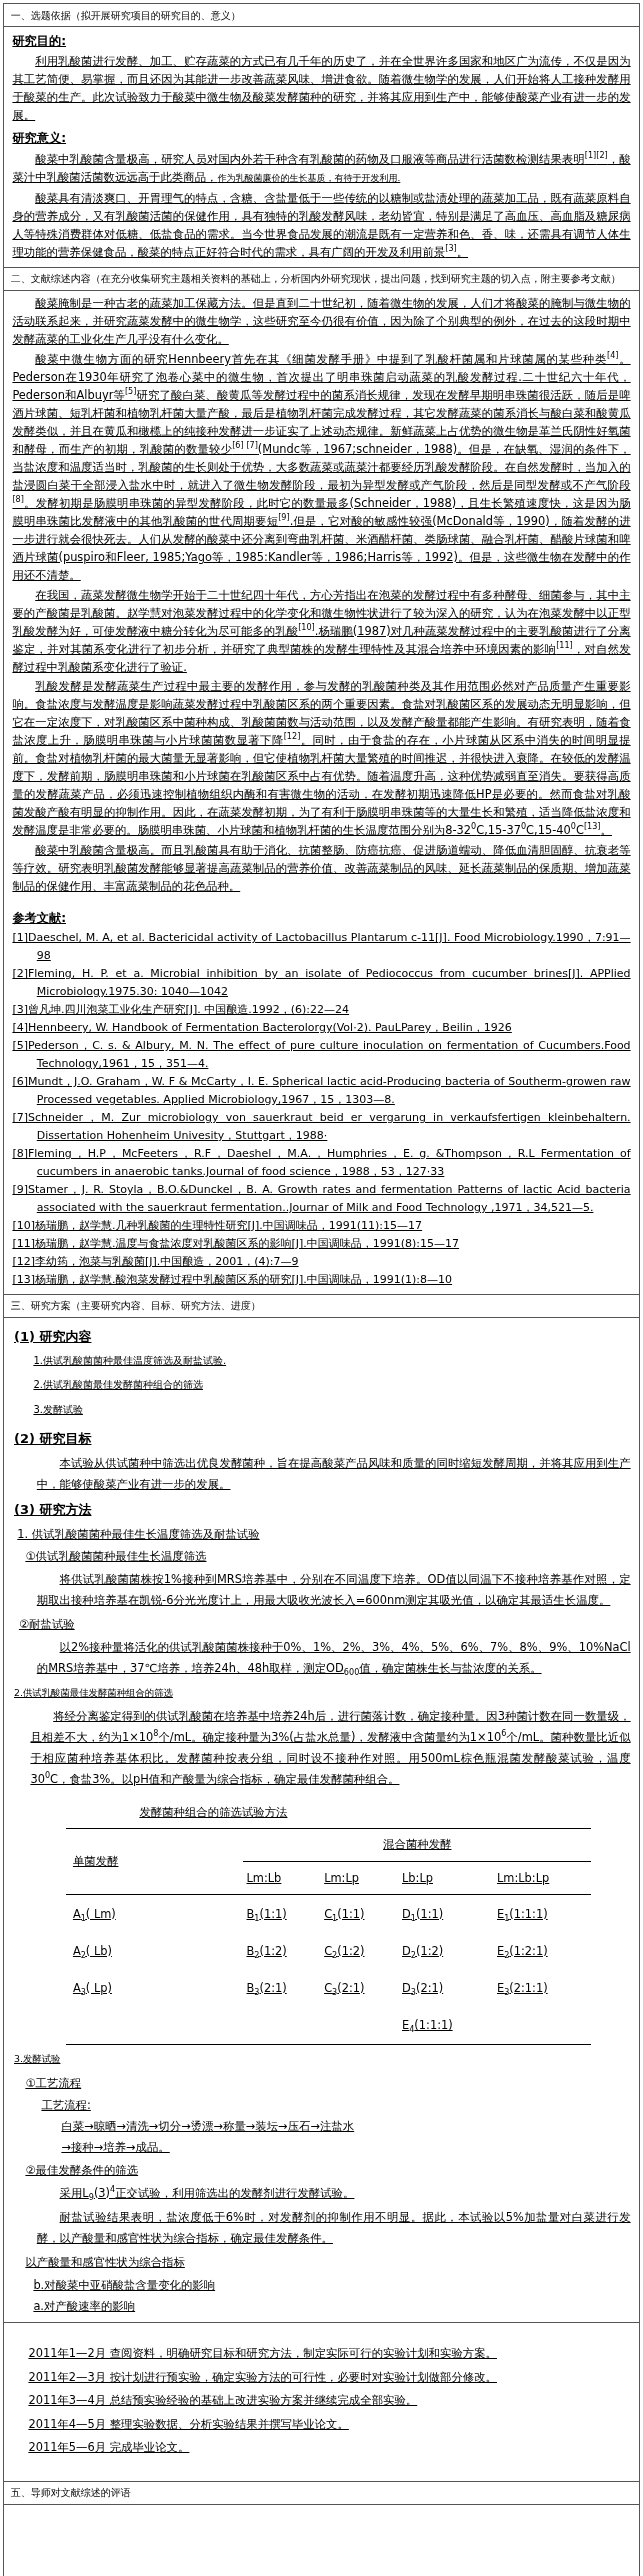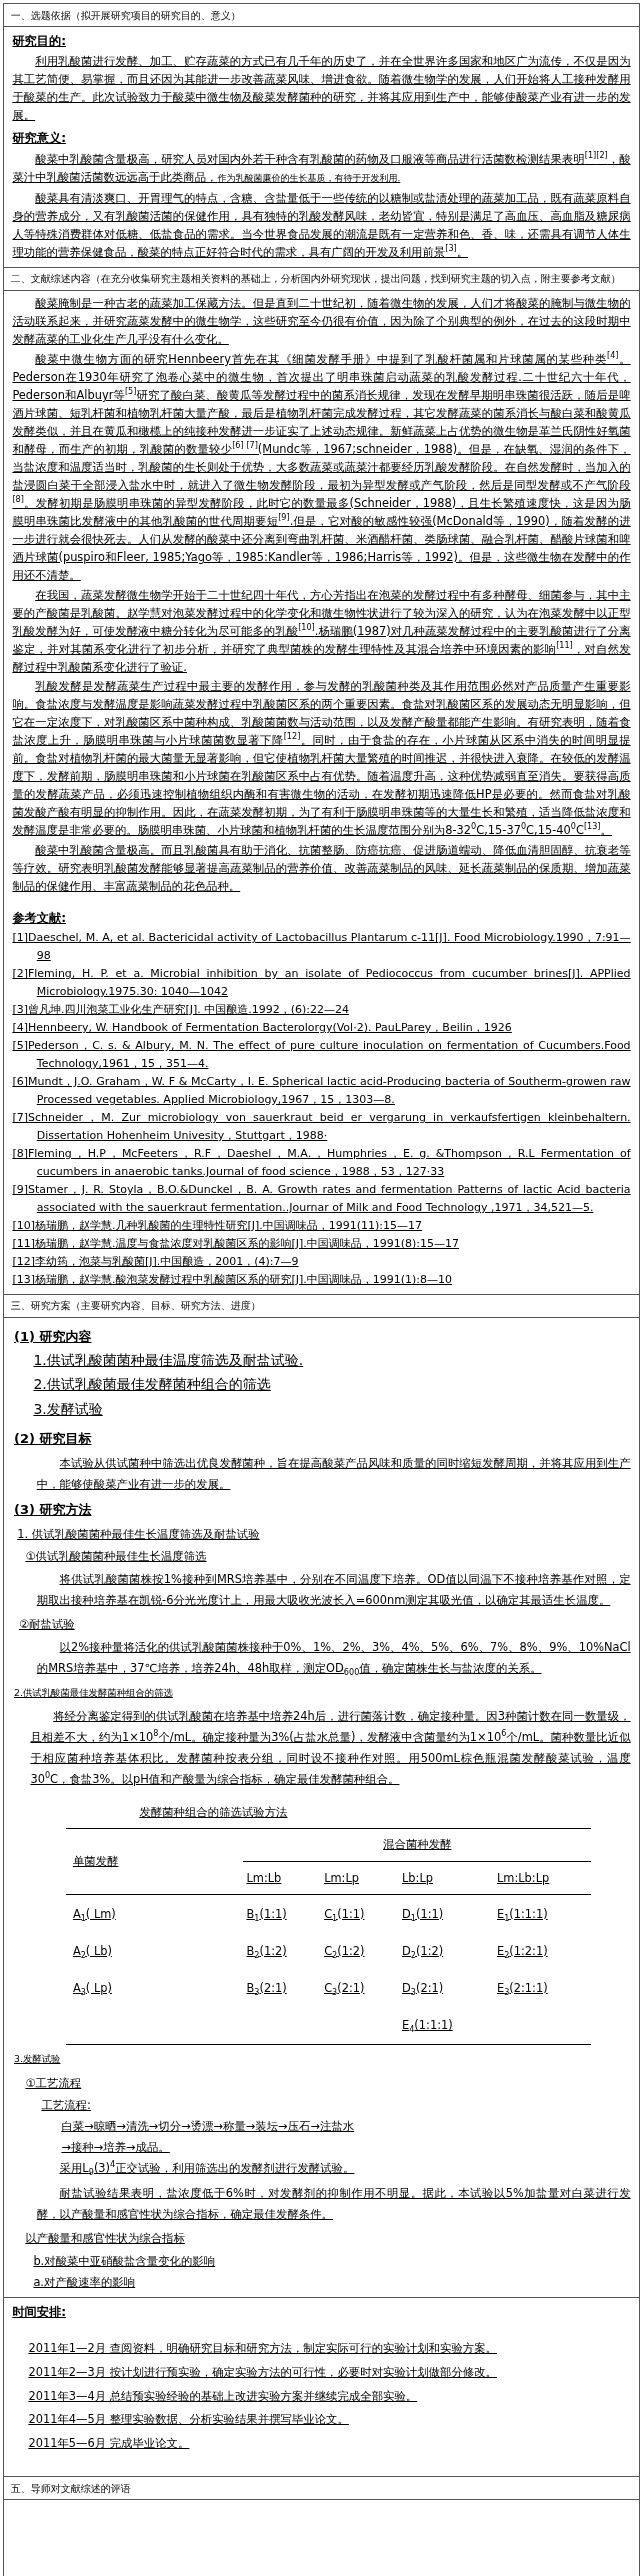--- a/index.html
+++ b/index.html
@@ -15,21 +15,21 @@
   sup{font-size:8.1px;line-height:0;vertical-align:super;}
   sub{font-size:8.1px;line-height:0;vertical-align:sub;}
   .sm{font-size:9px;}
   
   .refs{list-style:none;margin:1.6px 0 0 0;padding:0;}
   .refs li{padding-left:24.4px;text-indent:-24.4px;line-height:18px;font-size:11px;}
   
   .s3-body{line-height:21px;}
   .s3-h{font-weight:bold;font-size:13px;margin:4.9px 0 3.3px 1.6px;}
   .content-items{list-style:none;margin:3.3px 0 3.3px 21px;padding:0;}
-  .content-items li{font-size:14px;margin:8px 0 13px 0;line-height:11.4px;}
+  .content-items li{font-size:10px;margin:8px 0 13px 0;line-height:11.4px;}
   .m-title{margin:1.6px 0 1.6px 4.9px;}
   .m-sub{margin:1.6px 0 1.6px 13px;}
   .m-text{margin:0 0 3.3px 24.4px;text-indent:2em;}
   .m-title-sm{font-size:9.4px;margin:8.1px 0 8.1px 1.6px;line-height:11.4px;}
   
   .tbl-wrap{margin:11.4px 0 3.3px 54px;width:525px;}
   .tbl-title{font-size:11.4px;margin:0 0 4.9px 73px;}
   table.combo{border-collapse:collapse;width:100%;font-size:11.4px;}
   table.combo th,table.combo td{font-weight:normal;text-align:left;padding:5.7px 3.3px;}
   table.combo .top-row th{border-top:1.6px solid #000;}
@@ -160,31 +160,31 @@
               </tr>
             </tbody>
         </table>
       </div>
 
       <div class="m-title-sm">3.发酵试验</div>
       <div class="m-sub">①工艺流程</div>
       <div class="flow-label">工艺流程:</div>
       <div class="flow-line1">白菜→晾晒→清洗→切分→烫漂→称量→装坛→压石→注盐水</div>
       <div class="flow-line2">→接种→培养→成品。</div>
+      <div class="m-sub">②最佳发酵条件的筛选</div>
       <p class="m-text"><span>采用L</span><sub>9</sub><span>(3)</span><sup>4</sup><span>正交试验，利用筛选出的发酵剂进行发酵试验。</span></p>
       <p class="m-text">耐盐试验结果表明，盐浓度低于6%时，对发酵剂的抑制作用不明显。据此，本试验以5%加盐量对白菜进行发酵，以产酸量和感官性状为综合指标，确定最佳发酵条件。</p>
       <div class="m-sub">以产酸量和感官性状为综合指标</div>
       <div class="abc">b.对酸菜中亚硝酸盐含量变化的影响</div>
       <div class="abc">a.对产酸速率的影响</div>
     </div>
   </div>
 
   <div class="sec">
     <div class="sec-body">
-      <div class="bold-label">时间安排:</div>
       <ul class="sched">
           <li>2011年1—2月  查阅资料，明确研究目标和研究方法，制定实际可行的实验计划和实验方案。</li>
           <li>2011年2—3月  按计划进行预实验，确定实验方法的可行性，必要时对实验计划做部分修改。</li>
           <li>2011年3—4月  总结预实验经验的基础上改进实验方案并继续完成全部实验。</li>
           <li>2011年4—5月  整理实验数据、分析实验结果并撰写毕业论文。</li>
           <li>2011年5—6月  完成毕业论文。</li>
         </ul>
     </div>
   </div>
 

